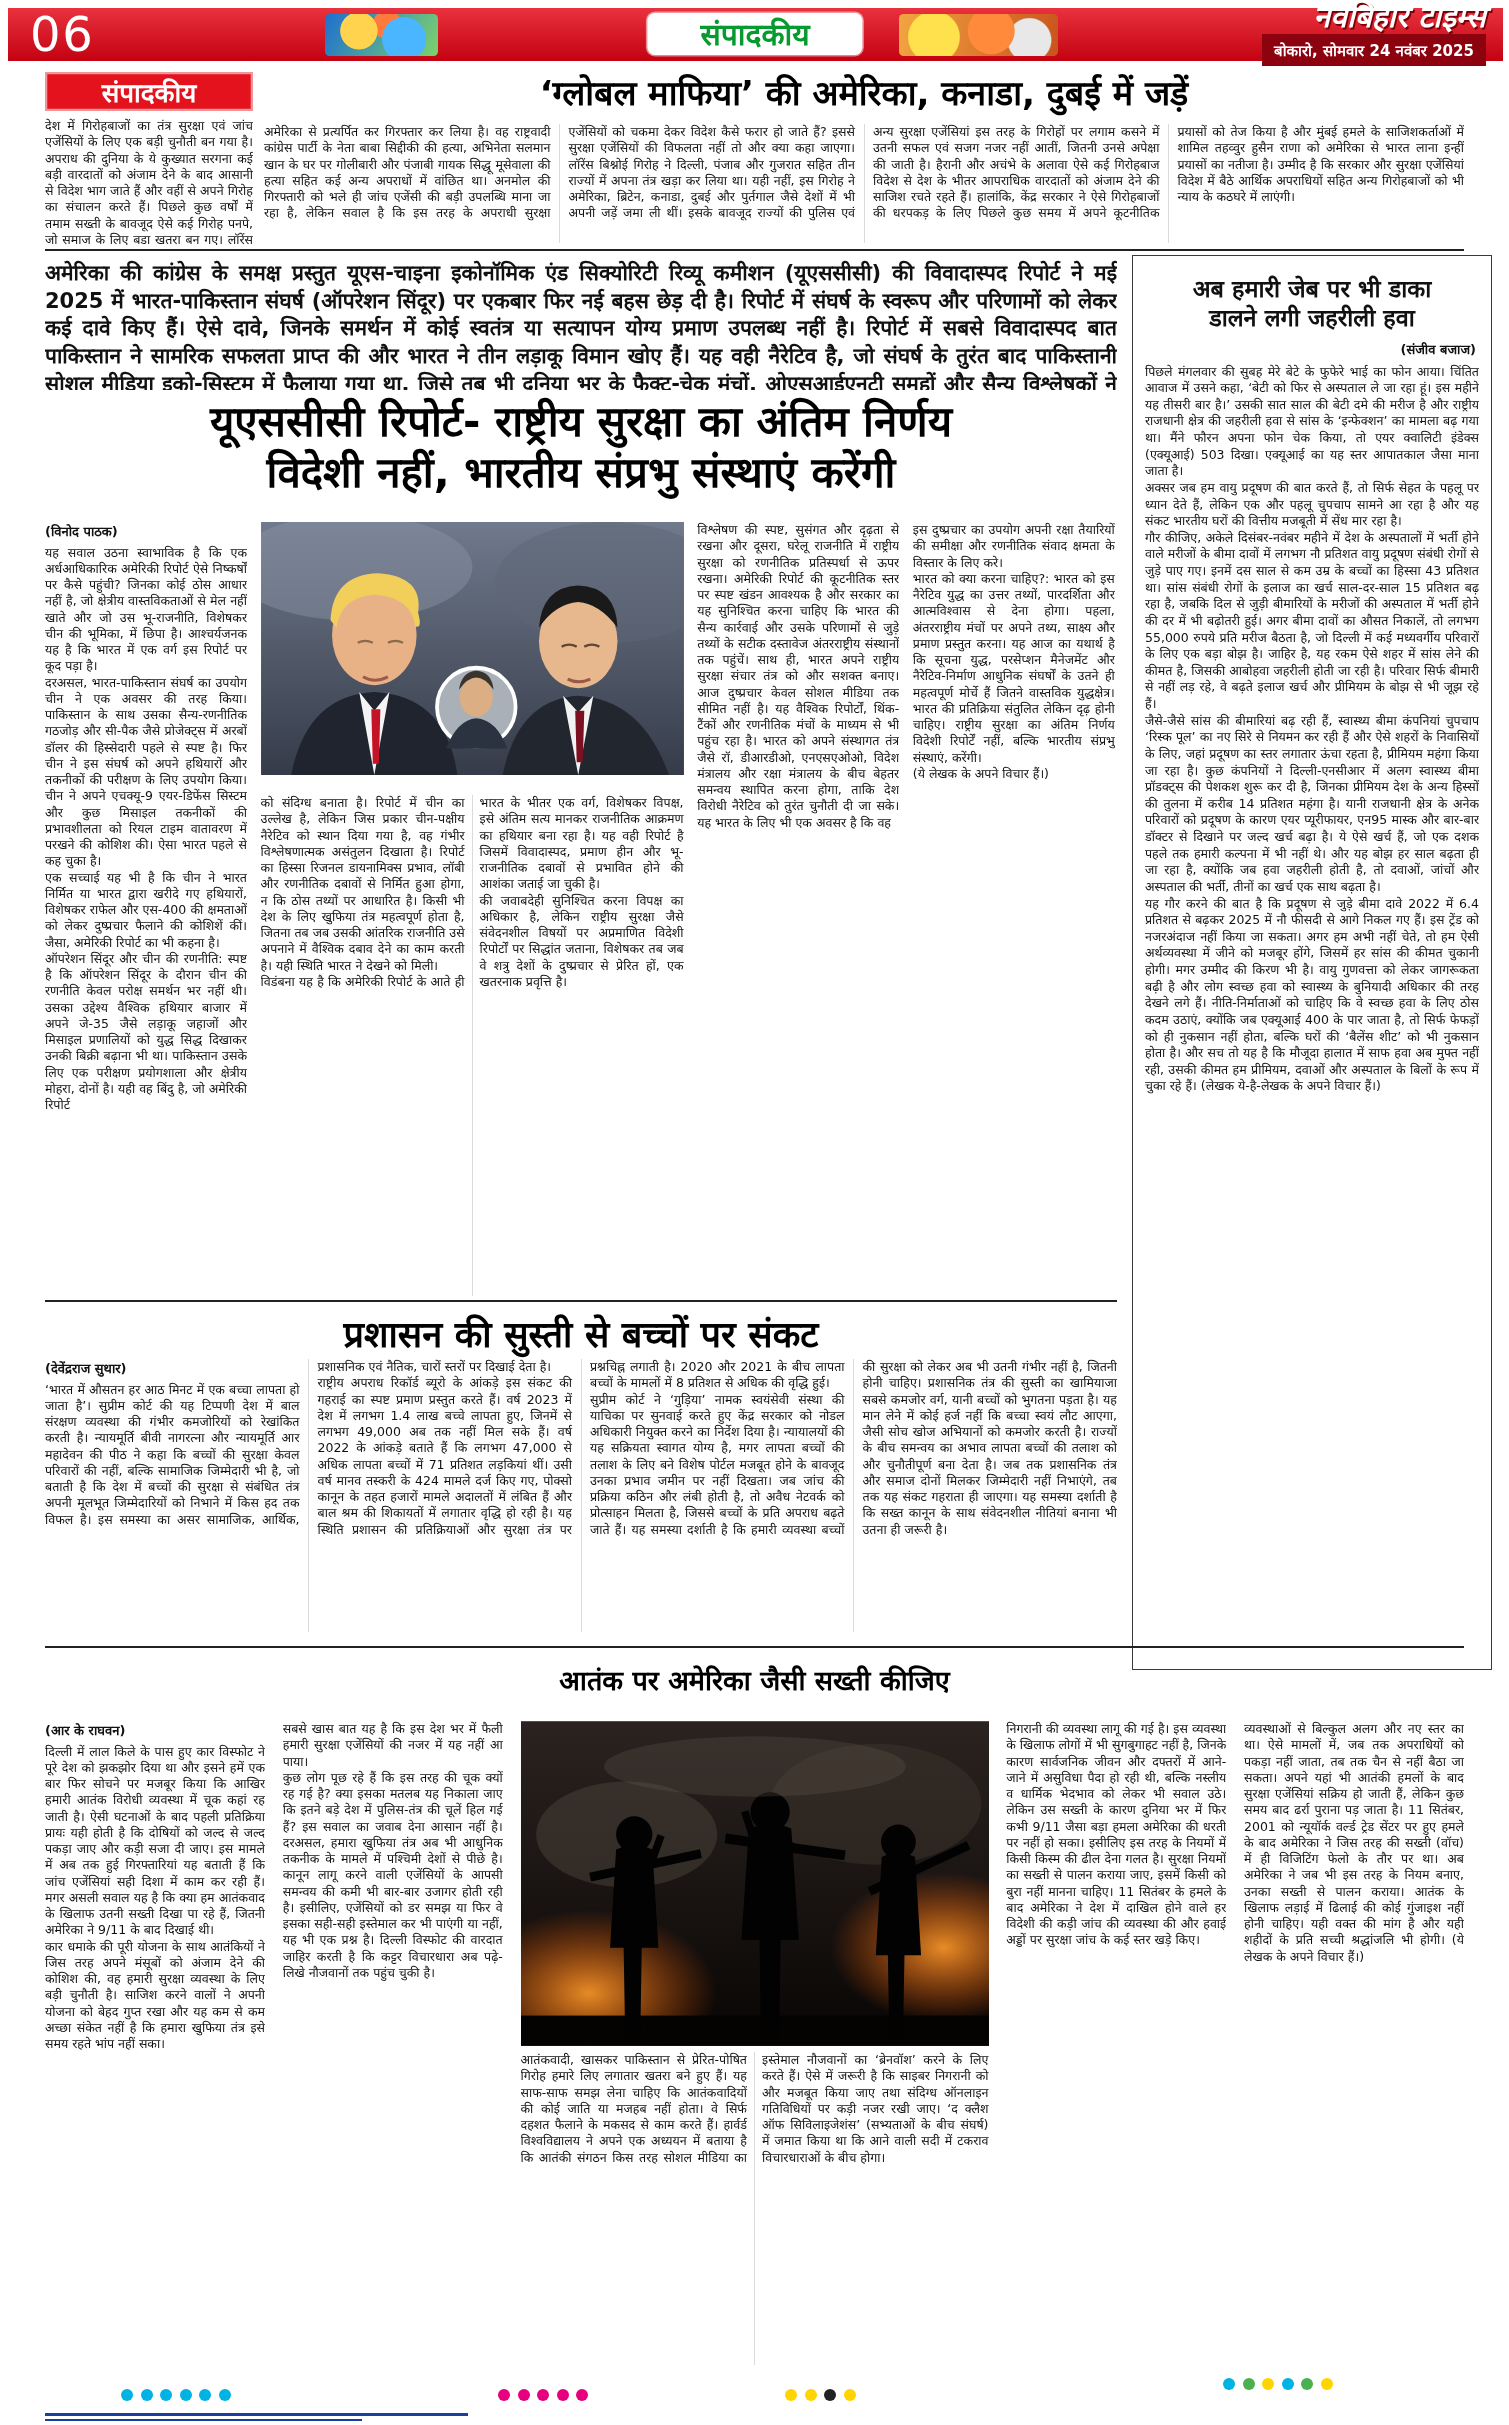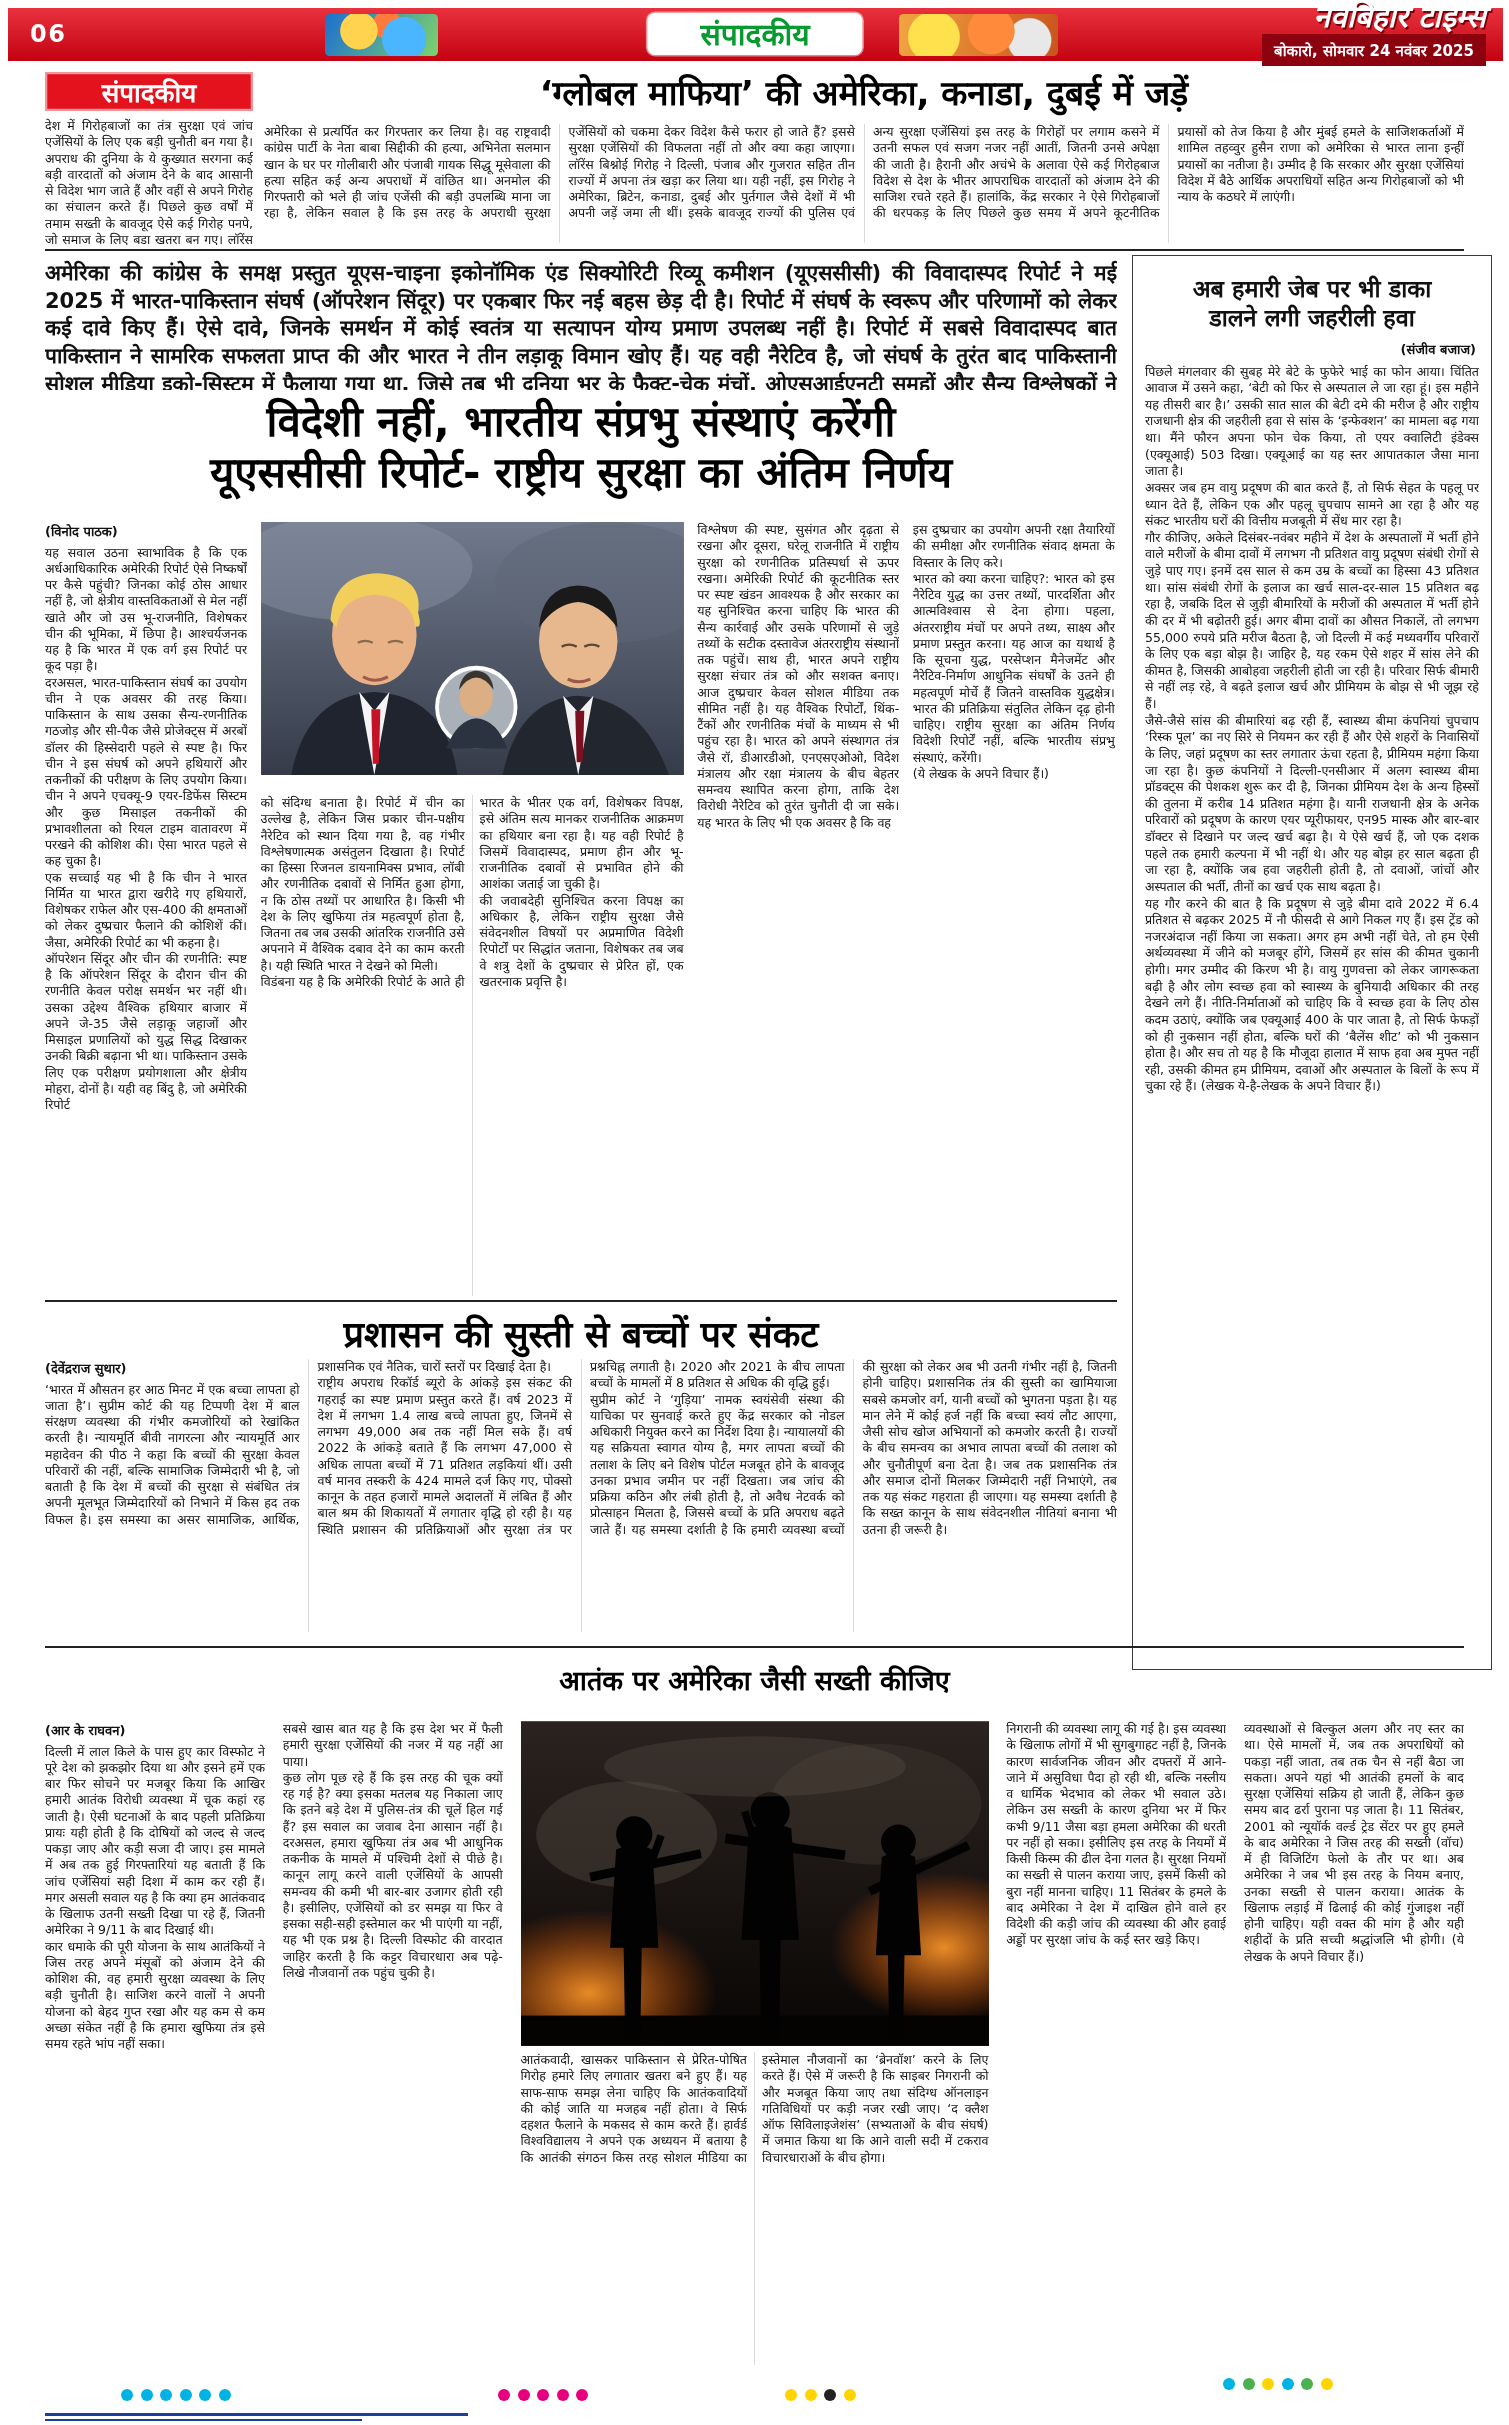--- a/index.html
+++ b/index.html
@@ -1,20 +1,20 @@
 <!DOCTYPE html>
 <html lang="hi" style="font-size:12px"><head>
 <meta charset="utf-8">
 <style>
   html,body{margin:0;padding:0;}
   body{width:1510px;height:2426px;position:relative;background:#ffffff;font-family:"DejaVu Sans","Liberation Sans",sans-serif;color:#111;overflow:hidden;}
   .abs{position:absolute;}
   
   .masthead{left:7.5px;top:7.5px;width:1495px;height:53px;background:linear-gradient(#e8323d,#c40211);display:flex;align-items:center;}
-  .pagenum{font-size:24px;font-weight:bold;color:#fff;padding:0 22.6px;letter-spacing:1.5px;}
+  .pagenum{font-size:48px;font-weight:normal;color:#fff;padding:0 22.6px;letter-spacing:1.5px;}
   .mast-centerbox{position:absolute;left:50%;top:5.3px;transform:translateX(-50%);background:#fff;border-radius:7.5px;padding:1.5px 53px;height:39px;display:flex;align-items:center;box-shadow:0 0 0 1.5px rgba(255,255,255,.5);}
   .mast-centerbox span{color:#079a2f;font-weight:bold;font-size:30px;}
   .deco{position:absolute;top:6px;height:42px;border-radius:4.5px;}
   .deco-left{left:317px;width:113px;background:radial-gradient(circle at 30% 40%,#ffd34d 0 22%,transparent 23%),radial-gradient(circle at 70% 60%,#49b6ff 0 26%,transparent 27%),radial-gradient(circle at 55% 25%,#ff7a3c 0 20%,transparent 21%),linear-gradient(120deg,#1d6fd0,#7ed36b);}
   .deco-right{left:891px;width:159px;background:radial-gradient(circle at 22% 55%,#ffe14d 0 20%,transparent 21%),radial-gradient(circle at 58% 40%,#ff8a3c 0 24%,transparent 25%),radial-gradient(circle at 82% 62%,#e8e8e8 0 16%,transparent 17%),linear-gradient(100deg,#f2a541,#c9541d);}
   .mast-right{margin-left:auto;text-align:right;padding-right:16.6px;}
   .paper-name{font-size:30px;font-weight:bold;font-style:italic;color:#fff;text-shadow:1.5px 1.5px 0 #7c0008;line-height:1.0;}
   .date-strip{margin-top:2.3px;background:#8d020f;color:#fff;font-size:15px;font-weight:bold;padding:6px 12px;display:inline-block;}
   
   .txt{font-size:12.5px;line-height:1.30;text-align:justify;white-space:pre-line;}
@@ -99,22 +99,22 @@
   <div class="side-h">डालने लगी जहरीली हवा</div>
   <div class="side-byline">(संजीव बजाज)</div>
   <div class="side-body">पिछले मंगलवार की सुबह मेरे बेटे के फुफेरे भाई का फोन आया। चिंतित आवाज में उसने कहा, ‘बेटी को फिर से अस्पताल ले जा रहा हूं। इस महीने यह तीसरी बार है।’ उसकी सात साल की बेटी दमे की मरीज है और राष्ट्रीय राजधानी क्षेत्र की जहरीली हवा से सांस के ‘इन्फेक्शन’ का मामला बढ़ गया था। मैंने फौरन अपना फोन चेक किया, तो एयर क्वालिटी इंडेक्स (एक्यूआई) 503 दिखा। एक्यूआई का यह स्तर आपातकाल जैसा माना जाता है।
 अक्सर जब हम वायु प्रदूषण की बात करते हैं, तो सिर्फ सेहत के पहलू पर ध्यान देते हैं, लेकिन एक और पहलू चुपचाप सामने आ रहा है और यह संकट भारतीय घरों की वित्तीय मजबूती में सेंध मार रहा है।
 गौर कीजिए, अकेले दिसंबर-नवंबर महीने में देश के अस्पतालों में भर्ती होने वाले मरीजों के बीमा दावों में लगभग नौ प्रतिशत वायु प्रदूषण संबंधी रोगों से जुड़े पाए गए। इनमें दस साल से कम उम्र के बच्चों का हिस्सा 43 प्रतिशत था। सांस संबंधी रोगों के इलाज का खर्च साल-दर-साल 15 प्रतिशत बढ़ रहा है, जबकि दिल से जुड़ी बीमारियों के मरीजों की अस्पताल में भर्ती होने की दर में भी बढ़ोतरी हुई। अगर बीमा दावों का औसत निकालें, तो लगभग 55,000 रुपये प्रति मरीज बैठता है, जो दिल्ली में कई मध्यवर्गीय परिवारों के लिए एक बड़ा बोझ है। जाहिर है, यह रकम ऐसे शहर में सांस लेने की कीमत है, जिसकी आबोहवा जहरीली होती जा रही है। परिवार सिर्फ बीमारी से नहीं लड़ रहे, वे बढ़ते इलाज खर्च और प्रीमियम के बोझ से भी जूझ रहे हैं।
 जैसे-जैसे सांस की बीमारियां बढ़ रही हैं, स्वास्थ्य बीमा कंपनियां चुपचाप ‘रिस्क पूल’ का नए सिरे से नियमन कर रही हैं और ऐसे शहरों के निवासियों के लिए, जहां प्रदूषण का स्तर लगातार ऊंचा रहता है, प्रीमियम महंगा किया जा रहा है। कुछ कंपनियों ने दिल्ली-एनसीआर में अलग स्वास्थ्य बीमा प्रॉडक्ट्स की पेशकश शुरू कर दी है, जिनका प्रीमियम देश के अन्य हिस्सों की तुलना में करीब 14 प्रतिशत महंगा है। यानी राजधानी क्षेत्र के अनेक परिवारों को प्रदूषण के कारण एयर प्यूरीफायर, एन95 मास्क और बार-बार डॉक्टर से दिखाने पर जल्द खर्च बढ़ा है। ये ऐसे खर्च हैं, जो एक दशक पहले तक हमारी कल्पना में भी नहीं थे। और यह बोझ हर साल बढ़ता ही जा रहा है, क्योंकि जब हवा जहरीली होती है, तो दवाओं, जांचों और अस्पताल की भर्ती, तीनों का खर्च एक साथ बढ़ता है।
 यह गौर करने की बात है कि प्रदूषण से जुड़े बीमा दावे 2022 में 6.4 प्रतिशत से बढ़कर 2025 में नौ फीसदी से आगे निकल गए हैं। इस ट्रेंड को नजरअंदाज नहीं किया जा सकता। अगर हम अभी नहीं चेते, तो हम ऐसी अर्थव्यवस्था में जीने को मजबूर होंगे, जिसमें हर सांस की कीमत चुकानी होगी। मगर उम्मीद की किरण भी है। वायु गुणवत्ता को लेकर जागरूकता बढ़ी है और लोग स्वच्छ हवा को स्वास्थ्य के बुनियादी अधिकार की तरह देखने लगे हैं। नीति-निर्माताओं को चाहिए कि वे स्वच्छ हवा के लिए ठोस कदम उठाएं, क्योंकि जब एक्यूआई 400 के पार जाता है, तो सिर्फ फेफड़ों को ही नुकसान नहीं होता, बल्कि घरों की ‘बैलेंस शीट’ को भी नुकसान होता है। और सच तो यह है कि मौजूदा हालात में साफ हवा अब मुफ्त नहीं रही, उसकी कीमत हम प्रीमियम, दवाओं और अस्पताल के बिलों के रूप में चुका रहे हैं। (लेखक ये-है-लेखक के अपने विचार हैं।)</div>
 </div>
 
 <div class="abs headline main-headline">
+  <div>यूएससीसी रिपोर्ट- राष्ट्रीय सुरक्षा का अंतिम निर्णय</div>
   <div>विदेशी नहीं, भारतीय संप्रभु संस्थाएं करेंगी</div>
-  <div>यूएससीसी रिपोर्ट- राष्ट्रीय सुरक्षा का अंतिम निर्णय</div>
 </div>
 
 <div class="abs cols main-body">
   <div class="main-col">
     <div class="byline">(विनोद पाठक)</div>
     <div class="txt clip">यह सवाल उठना स्वाभाविक है कि एक अर्धआधिकारिक अमेरिकी रिपोर्ट ऐसे निष्कर्षों पर कैसे पहुंची? जिनका कोई ठोस आधार नहीं है, जो क्षेत्रीय वास्तविकताओं से मेल नहीं खाते और जो उस भू-राजनीति, विशेषकर चीन की भूमिका, में छिपा है। आश्चर्यजनक यह है कि भारत में एक वर्ग इस रिपोर्ट पर कूद पड़ा है।
 दरअसल, भारत-पाकिस्तान संघर्ष का उपयोग चीन ने एक अवसर की तरह किया। पाकिस्तान के साथ उसका सैन्य-रणनीतिक गठजोड़ और सी-पैक जैसे प्रोजेक्ट्स में अरबों डॉलर की हिस्सेदारी पहले से स्पष्ट है। फिर चीन ने इस संघर्ष को अपने हथियारों और तकनीकों की परीक्षण के लिए उपयोग किया। चीन ने अपने एचक्यू-9 एयर-डिफेंस सिस्टम और कुछ मिसाइल तकनीकों की प्रभावशीलता को रियल टाइम वातावरण में परखने की कोशिश की। ऐसा भारत पहले से कह चुका है।
 एक सच्चाई यह भी है कि चीन ने भारत निर्मित या भारत द्वारा खरीदे गए हथियारों, विशेषकर राफेल और एस-400 की क्षमताओं को लेकर दुष्प्रचार फैलाने की कोशिशें कीं। जैसा, अमेरिकी रिपोर्ट का भी कहना है।
 ऑपरेशन सिंदूर और चीन की रणनीति: स्पष्ट है कि ऑपरेशन सिंदूर के दौरान चीन की रणनीति केवल परोक्ष समर्थन भर नहीं थी। उसका उद्देश्य वैश्विक हथियार बाजार में अपने जे-35 जैसे लड़ाकू जहाजों और मिसाइल प्रणालियों को युद्ध सिद्ध दिखाकर उनकी बिक्री बढ़ाना भी था। पाकिस्तान उसके लिए एक परीक्षण प्रयोगशाला और क्षेत्रीय मोहरा, दोनों है। यही वह बिंदु है, जो अमेरिकी रिपोर्ट</div>
   </div>

